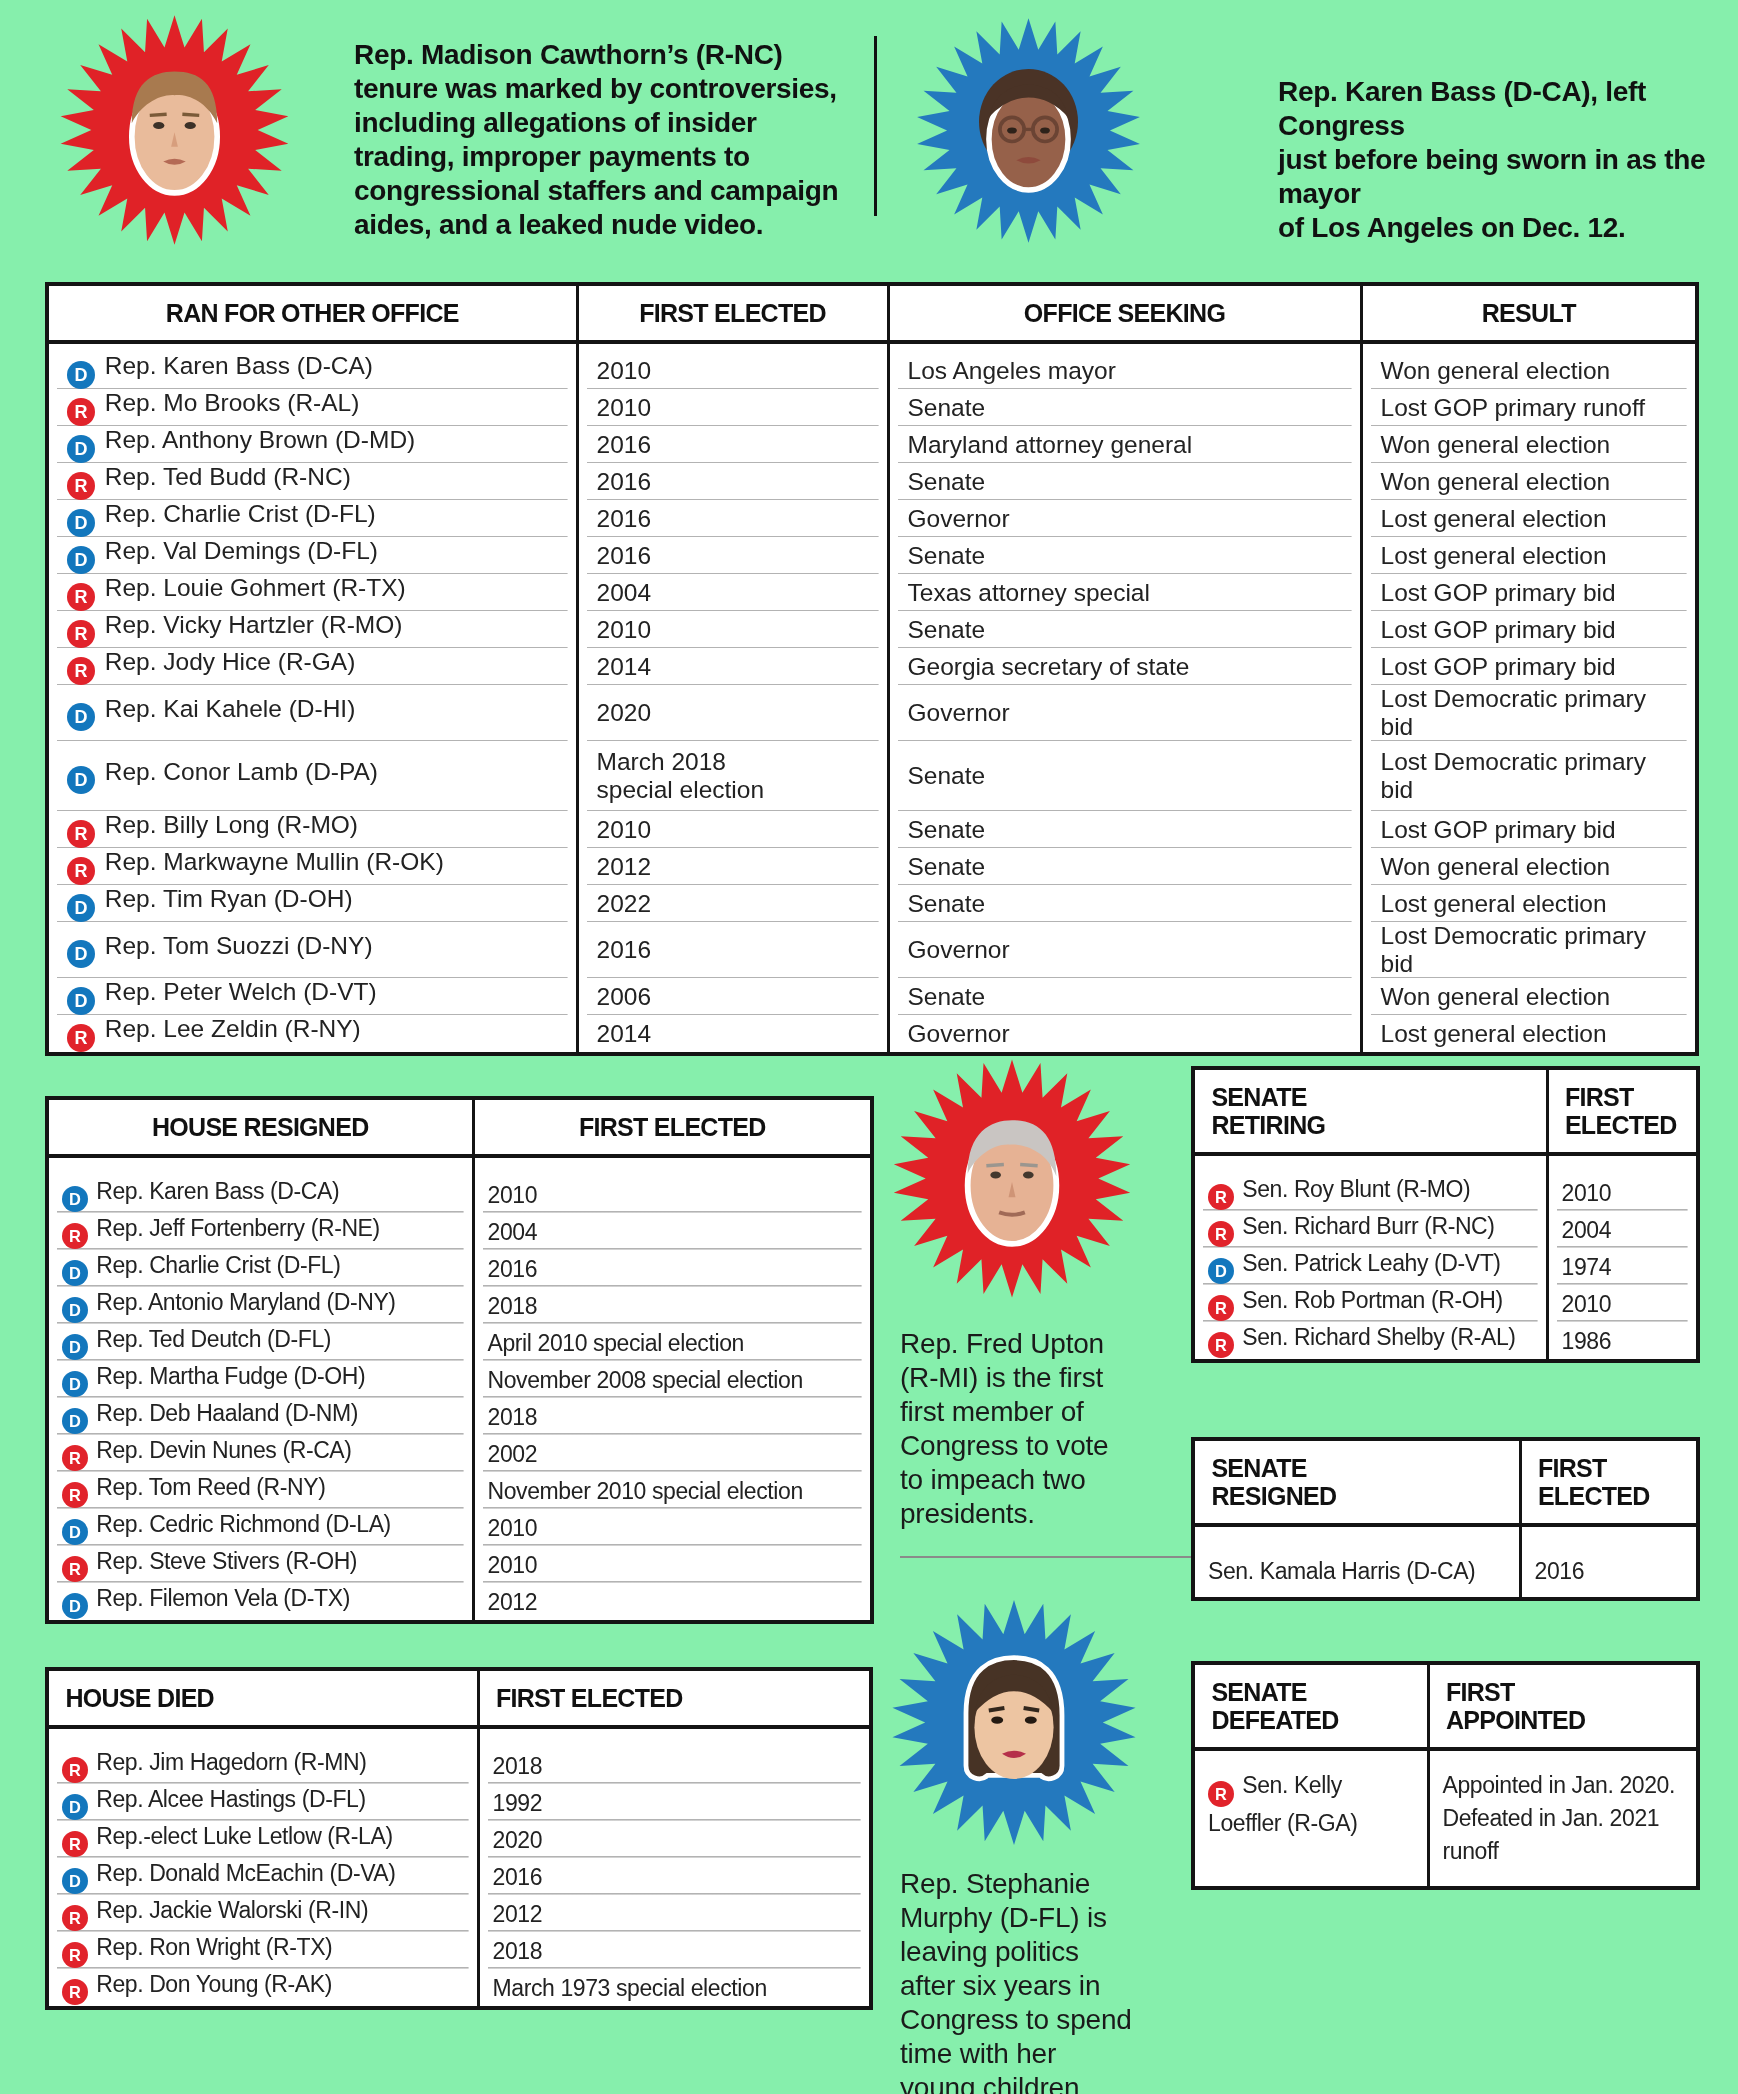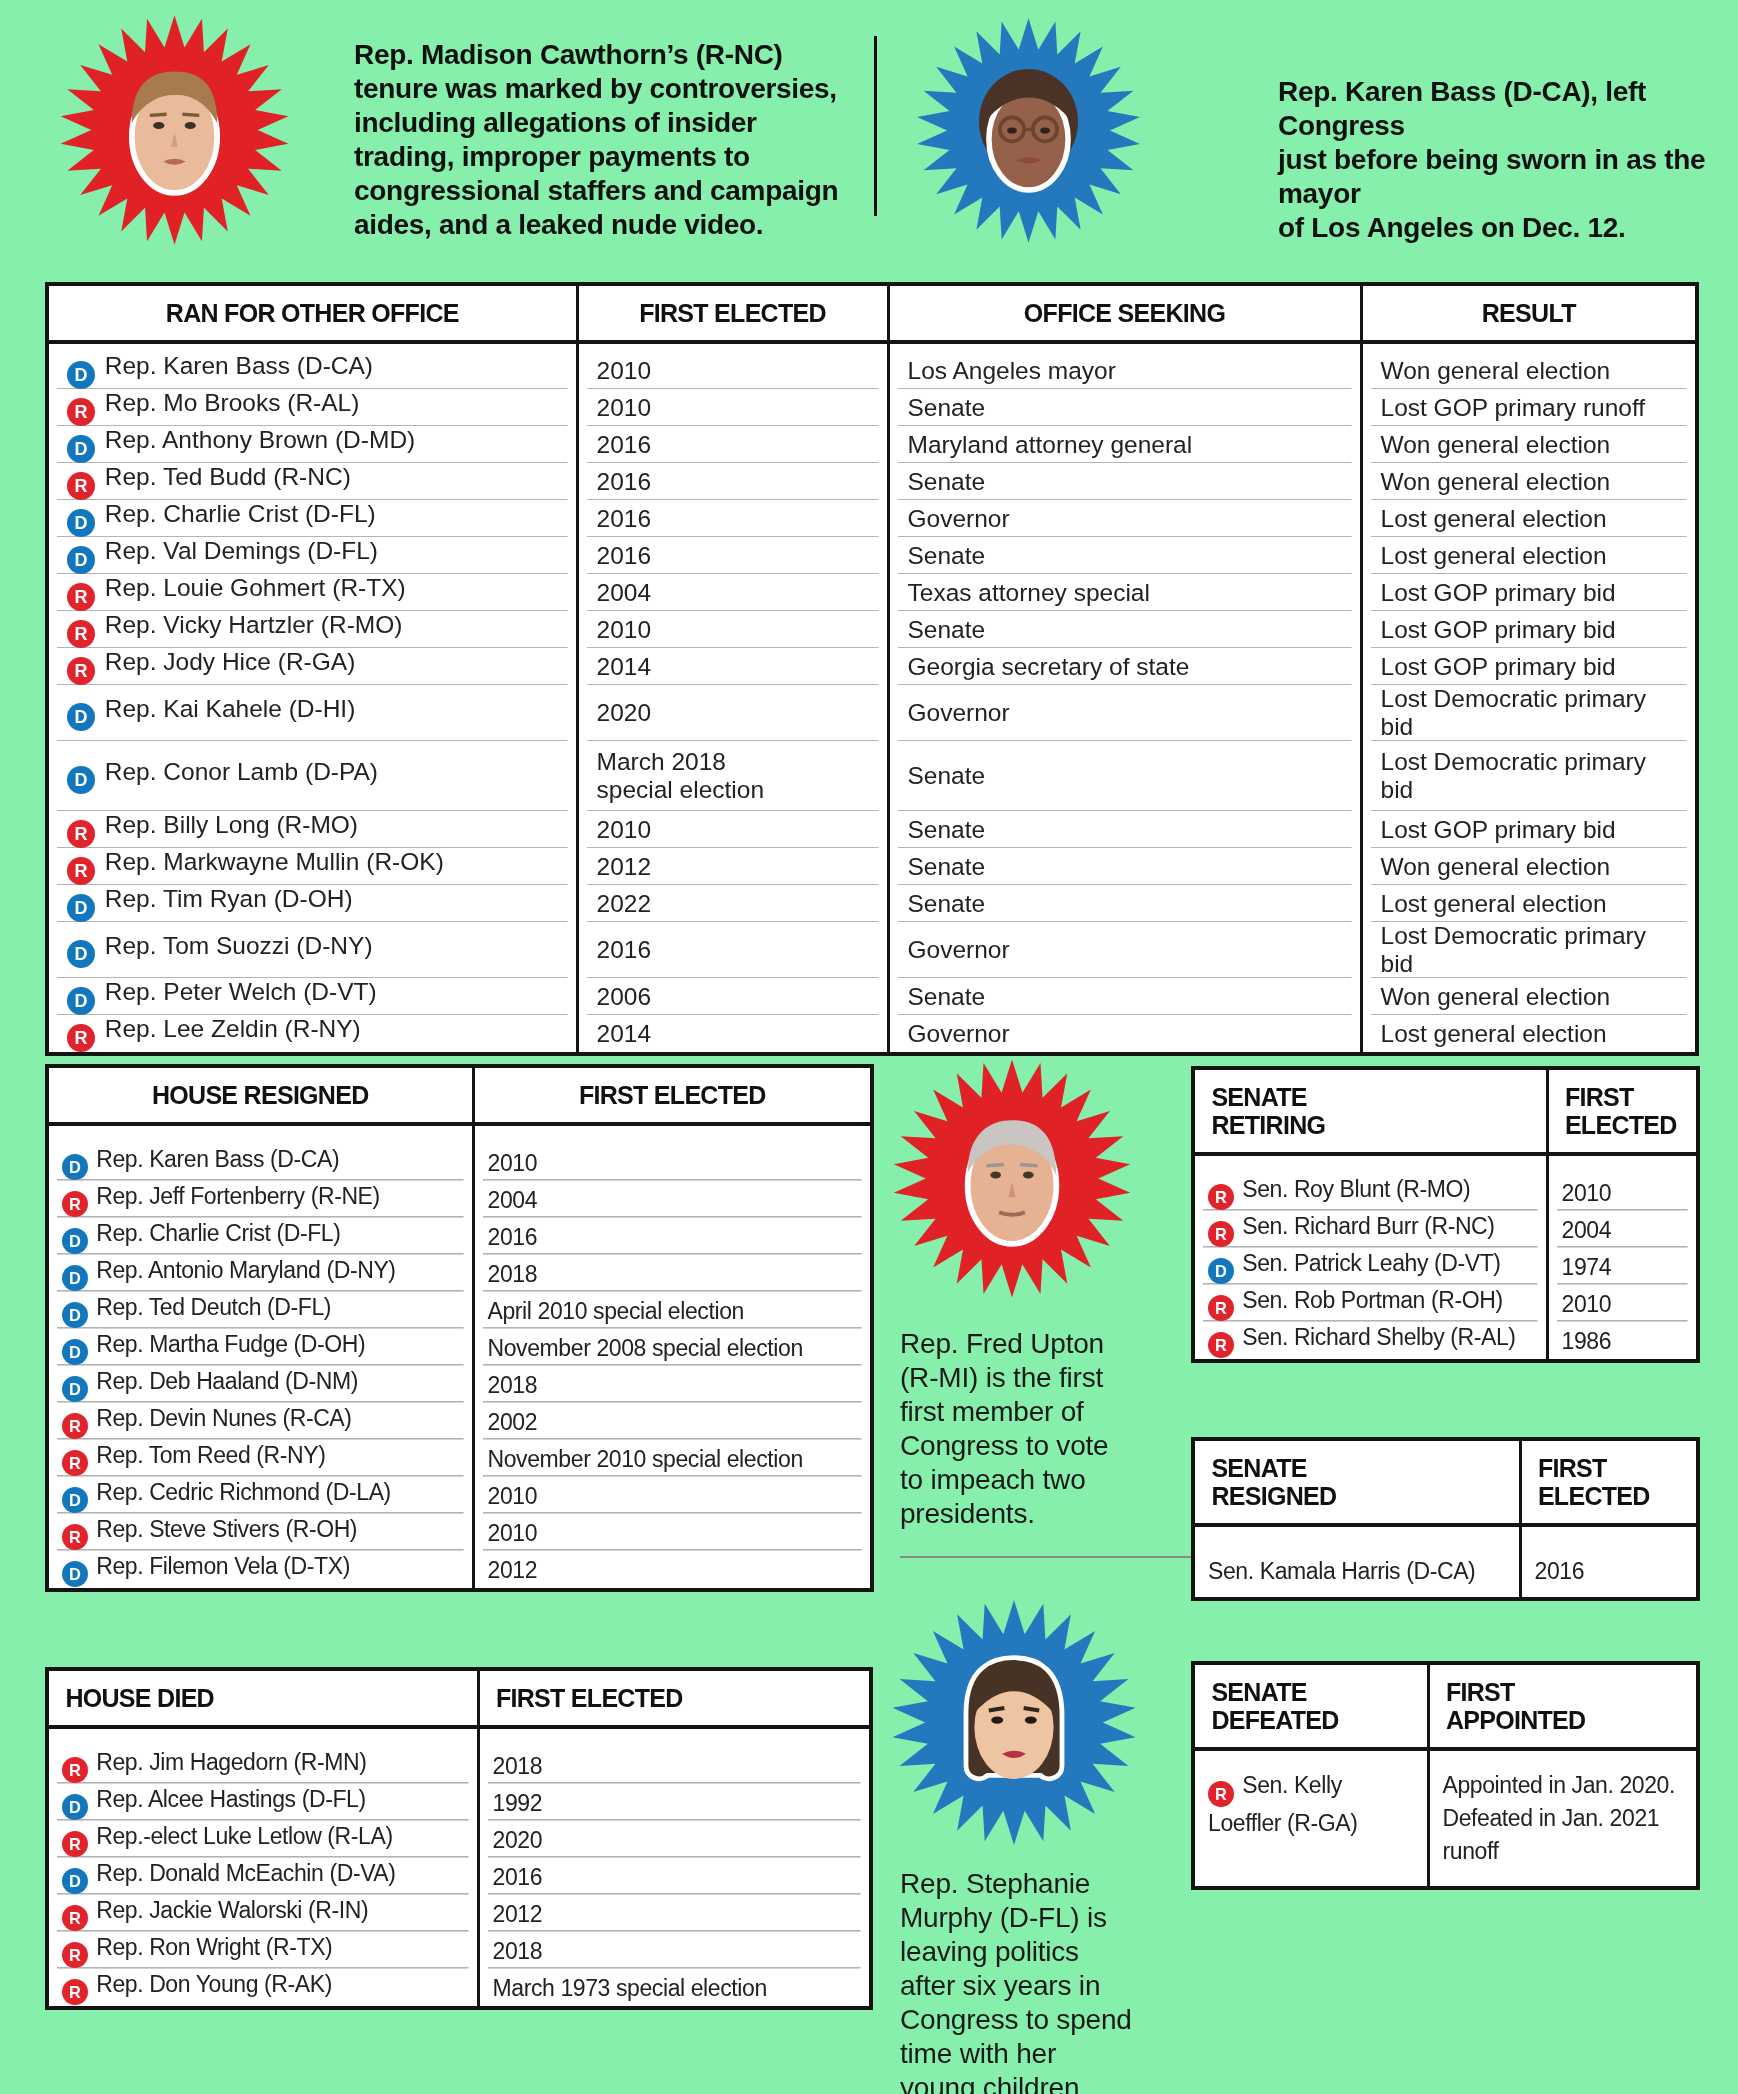--- a/index.html
+++ b/index.html
@@ -212,21 +212,21 @@
         </tr>
       <tr>
           <td><span class="badge" data-party="R">R</span><span>Rep. Lee Zeldin (R-NY)</span></td>
           <td>2014</td>
           <td>Governor</td>
           <td>Lost general election</td>
         </tr>
     </tbody>
   </table>
 
-  <table class="sidetbl" style="left:45px;top:1064px;width:824px">
+  <table class="sidetbl" style="left:45px;top:1096px;width:824px">
     <colgroup>
         <col style="width:426px">
         <col style="width:399px">
       </colgroup>
     <thead>
       <tr>
         <th>HOUSE RESIGNED</th>
         <th>FIRST ELECTED</th>
       </tr>
     </thead>

